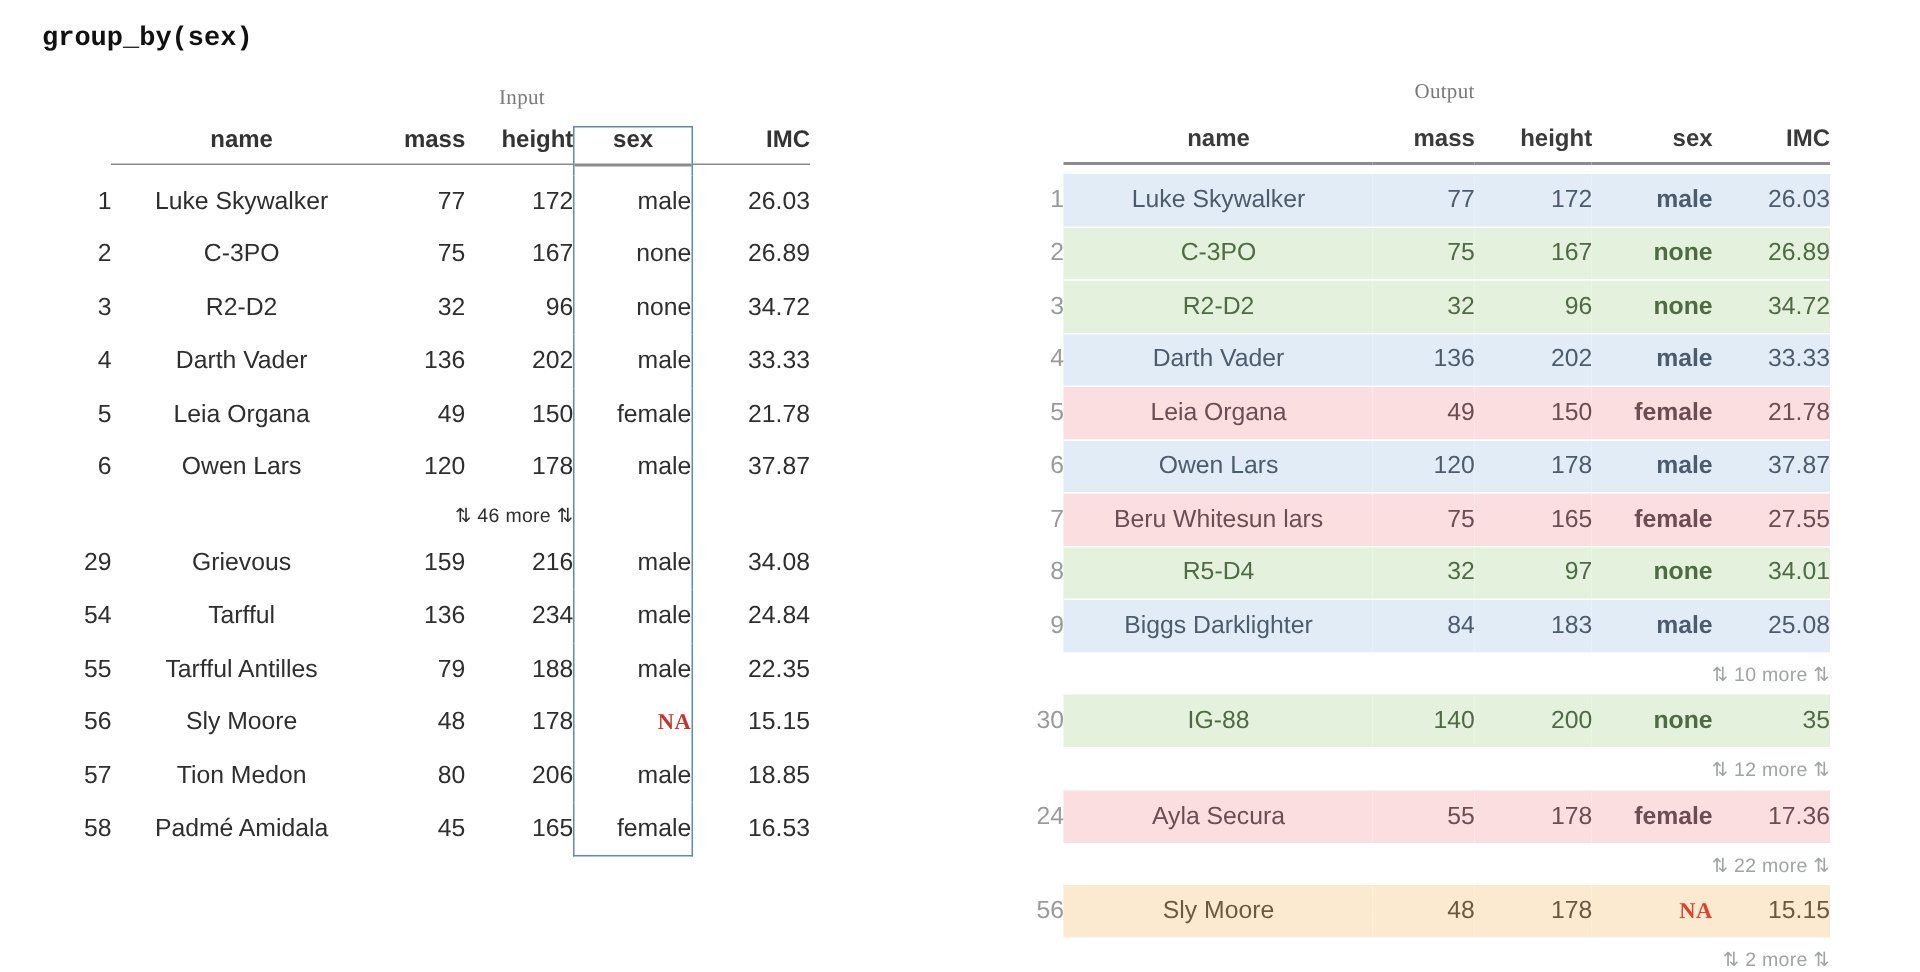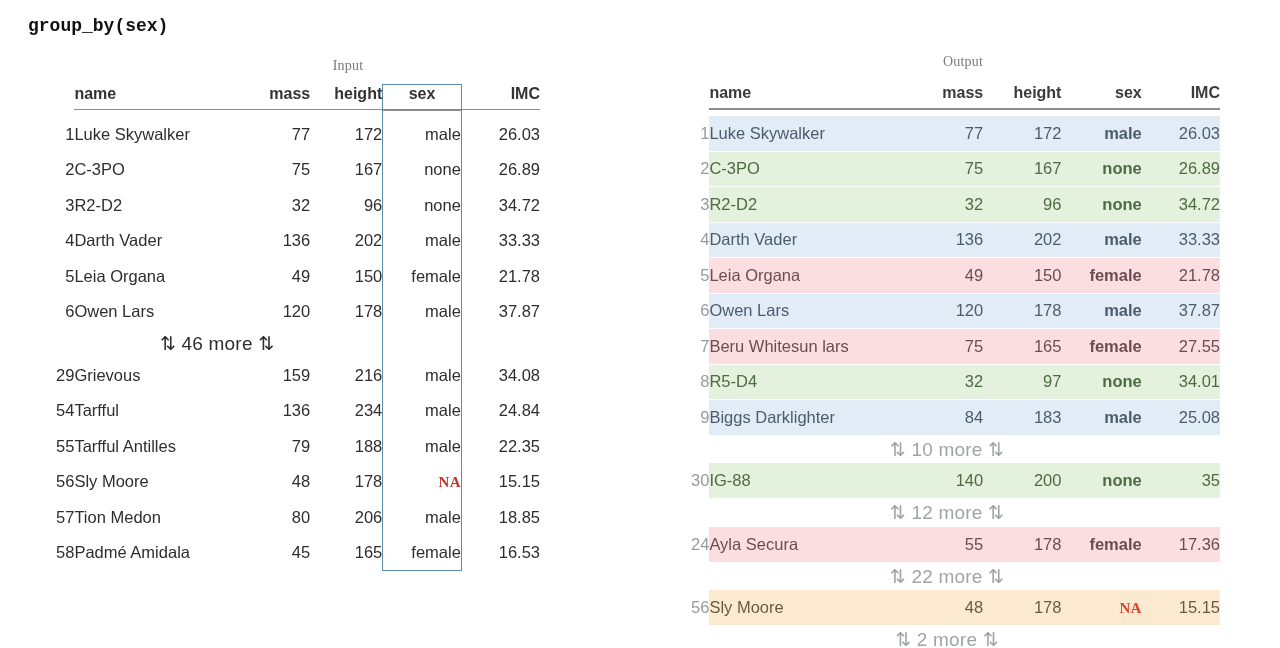--- a/index.html
+++ b/index.html
@@ -64,21 +64,21 @@
     font-weight: 700;
     color: #3a3a3a;
     font-size: 16px;
     height: 30px;
     padding-bottom: 6px;
   }
   table.df tbody td { height: 35.5px; }
 
   
   .c-rownum { text-align: right; color: #9a9a9a; font-size: 13px; padding-right: 10px; }
-  .c-name   { text-align: left; padding-right: 9px; }
+  .c-name   { text-align: center; padding-right: 9px; }
   .c-mass, .c-height, .c-imc { text-align: right; padding-right: 9px; }
   .c-sex    { text-align: right; padding-right: 9px; }
 
   
   thead.seg th .ul {
     display: block;
     height: 1.6px;
     background: #8b8b8b;
     margin-top: 6px;
   }
@@ -100,23 +100,23 @@
   #tbl-input .hl-left  { border-left: 1.6px solid #5d8ea9; }
   #tbl-input .hl-right { border-right: 1.6px solid #5d8ea9; }
   #tbl-input thead .hl-top { border-top: 1.6px solid #5d8ea9; }
   #tbl-input tr.last-row .hl-bottom { border-bottom: 1.6px solid #5d8ea9; }
 
   #tbl-input th.h-sex .ul { background: #8b8b8b; }
 
   
   tr.more-row td {
     height: 28px !important;
-    font-size: 19px;
+    font-size: 13px;
     color: #9fa5a3;
-    text-align: center;
+    text-align: right;
     padding-left: 32px;
     letter-spacing: .2px;
   }
   tr.more-row.out td { padding-left: 14px; margin-top: 12px; }
   .na {
     color: #c4342e;
     font-weight: 700;
     font-family: "Liberation Serif", serif;
     font-size: 15px;
     letter-spacing: .3px;

